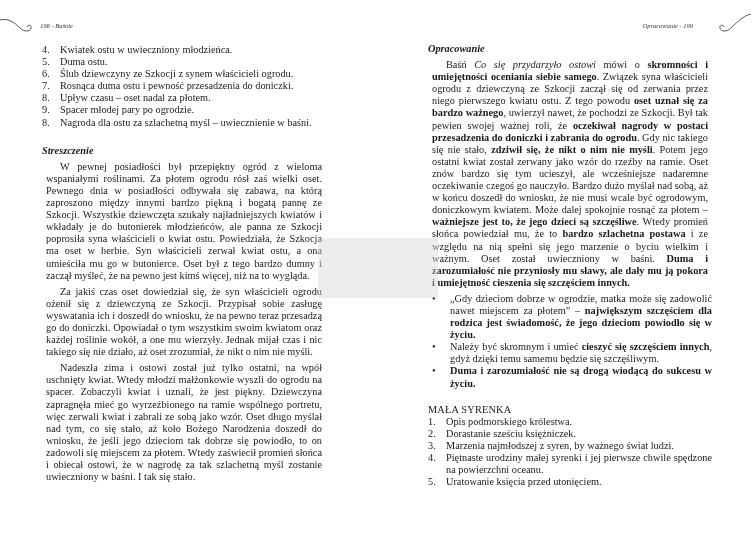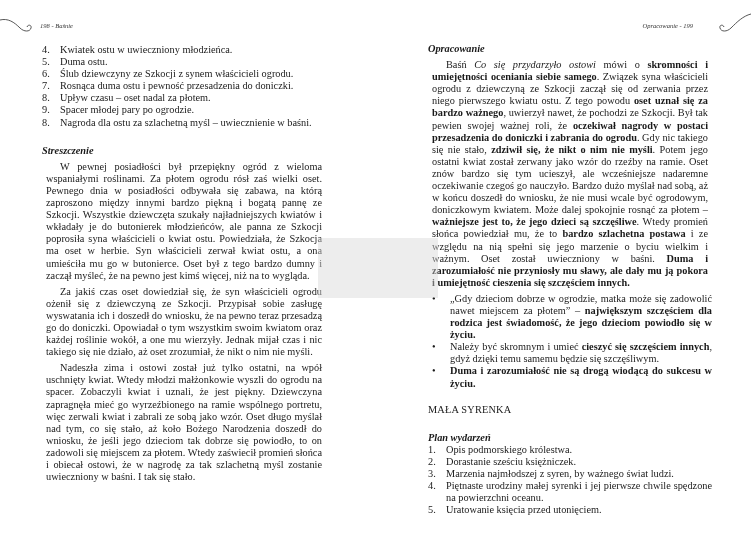--- a/index.html
+++ b/index.html
@@ -104,21 +104,20 @@
           <span class="txt"><span>Należy być skromnym i umieć </span><span class="b">cieszyć się szczęściem innych</span><span>, gdyż dzięki temu samemu będzie się szczęśliwym.</span></span>
         </li>
         <li>
           <span class="bullet">•</span>
           <span class="txt"><span class="b">Duma i zarozumiałość nie są drogą wiodącą do sukcesu w życiu.</span></span>
         </li>
       </ul>
 
     <div class="story-title">MAŁA SYRENKA</div>
 
-    <div class="section-title">Plan wydarzeń</div>
     <ol class="plan" id="right-plan">
         <li>
           <span class="num">1.</span>
           <span class="txt">Opis podmorskiego królestwa.</span>
         </li>
         <li>
           <span class="num">2.</span>
           <span class="txt">Dorastanie sześciu księżniczek.</span>
         </li>
         <li>

